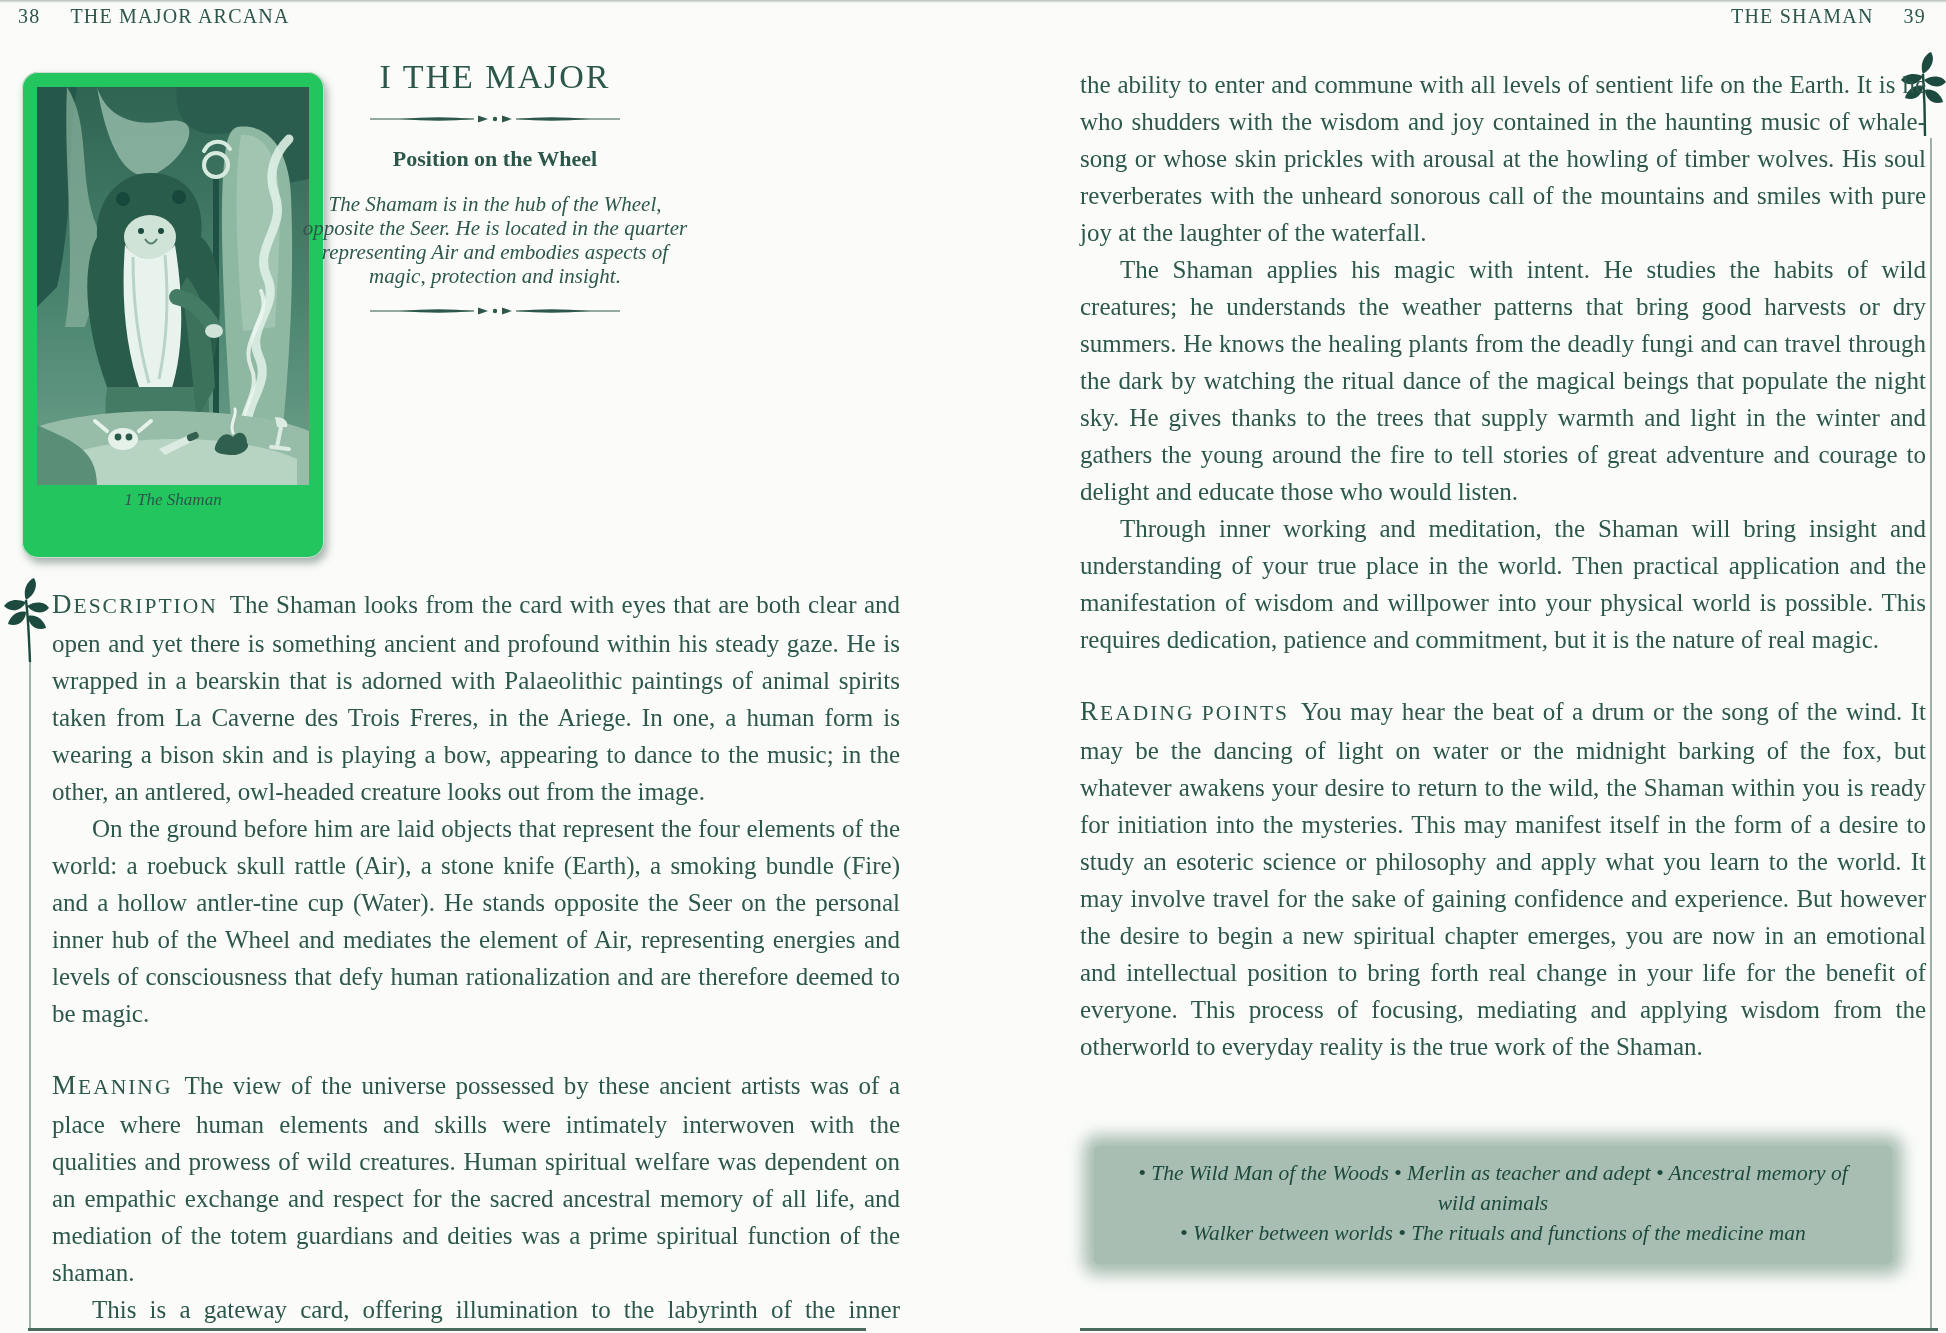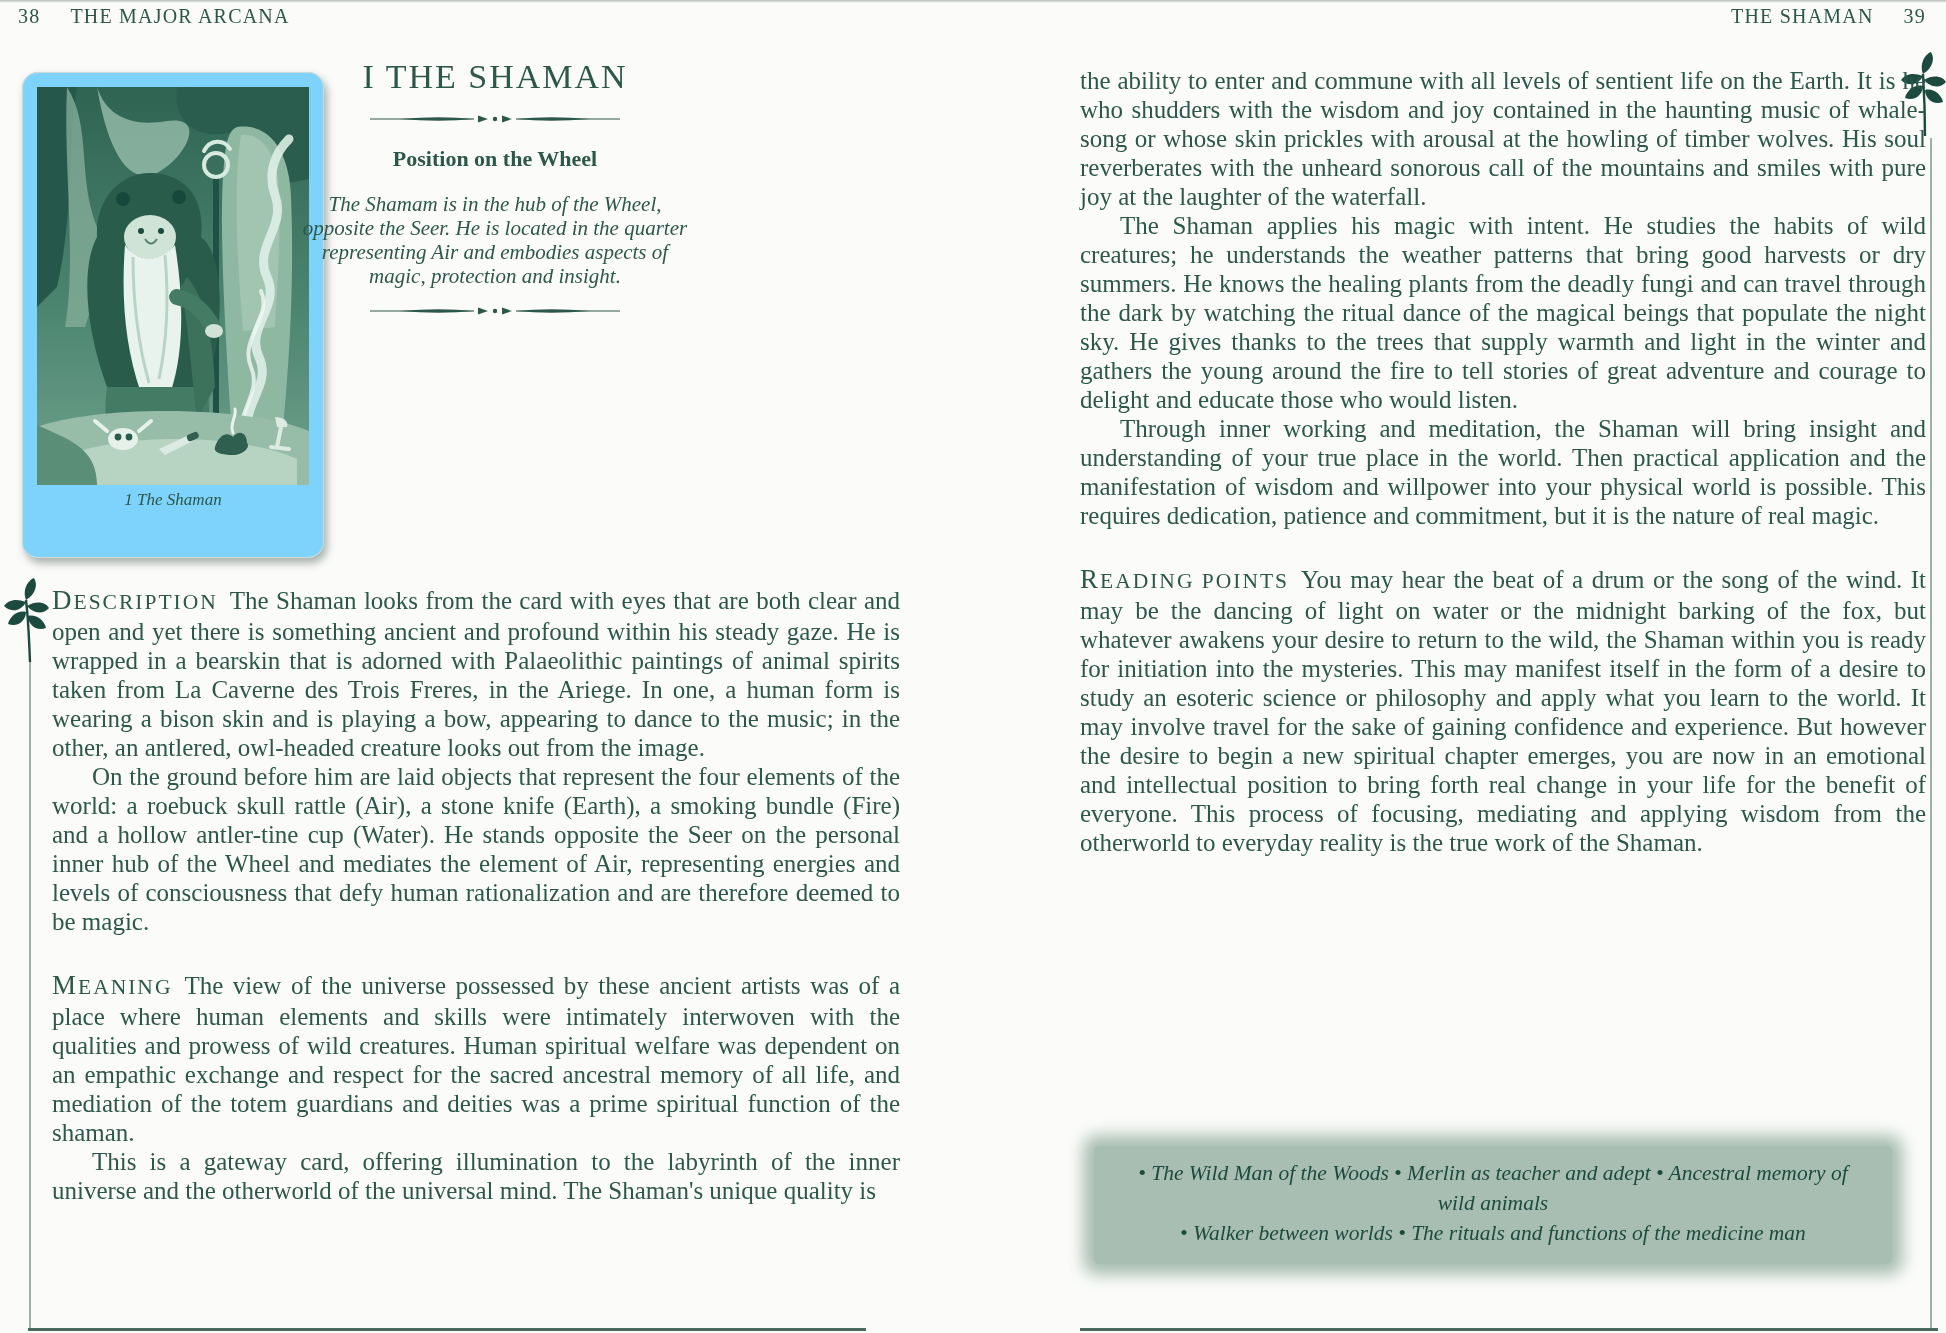--- a/index.html
+++ b/index.html
@@ -29,21 +29,21 @@
     white-space:nowrap;
   }
   .rh-left{left:18px;}
   .rh-right{right:20px;}
   .rh-gap-after{margin-right:30px;}
   .rh-gap-before{margin-left:30px;}
 
   
   .card{
     position:absolute;left:22px;top:72px;width:302px;height:486px;
-    background:#7dd3fc;border-radius:16px;
+    background:#22c55e;border-radius:16px;
     box-shadow:0 0 0 1px #d3dad4 inset, 3px 5px 9px rgba(45,70,58,.42);
   }
   .card-art{
     position:absolute;left:15px;top:15px;width:272px;height:398px;
   }
   .card-caption{
     position:absolute;left:0;right:0;top:418px;text-align:center;
     font-style:italic;font-size:17px;color:var(--ink);
   }
 
@@ -69,21 +69,21 @@
   .sprig-right{left:1899px;top:50px;}
   .vrule{position:absolute;width:2px;background:var(--rule);}
   .vrule-left{left:29px;top:662px;height:668px;}
   .vrule-right{left:1930px;top:138px;height:1192px;}
   .hrule{position:absolute;height:3px;background:var(--rule-dark);}
   .hrule-left{left:28px;top:1328px;width:838px;}
   .hrule-right{left:1080px;top:1328px;width:858px;}
 
   
   .column{
-    position:absolute;font-size:25px;line-height:29px;text-align:justify;
+    position:absolute;font-size:25px;line-height:37px;text-align:justify;
     color:var(--ink);
   }
   .col-left{left:52px;top:586px;width:848px;}
   .col-right{left:1080px;top:66px;width:846px;}
   .column p{margin:0;}
   .indent{text-indent:40px;}
   .gap{margin-top:35px !important;}
   .lead{
     display:inline-block;font-size:21.5px;letter-spacing:2px;
     margin-right:12px;color:var(--ink);
@@ -171,21 +171,21 @@
     <path d="M178,360 C182,348 190,344 196,350 C202,342 210,346 210,356 C214,360 206,368 196,368 C186,368 176,366 178,360 Z" fill="#2f5f4e"></path>
     <path d="M196,346 C192,336 200,330 198,322" fill="none" stroke="#e9f3ed" stroke-width="3" stroke-linecap="round"></path>
 
     <path d="M238,330 C246,330 252,334 250,340 L240,340 Z" fill="#dcebe2"></path>
     <path d="M244,340 L240,360 M234,360 L252,362" stroke="#dcebe2" stroke-width="4" stroke-linecap="round"></path>
   </svg>
   <div class="card-caption">1   The Shaman</div>
 </div>
 
 <div class="title-block">
-  <h1 class="card-title">I  THE SHAMAN</h1>
+  <h1 class="card-title">I  THE MAJOR</h1>
 
   <svg class="divider" width="250" height="14" viewBox="0 0 250 14" aria-hidden="true">
     <line x1="0" y1="7" x2="104" y2="7" stroke="#2c574a" stroke-width="1"></line>
     <path d="M30,7 Q70,3.6 104,7 Q70,10.4 30,7 Z" fill="#2c574a"></path>
     <path d="M118,7 L108,3.6 L108,10.4 Z" fill="#2c574a"></path>
     <circle cx="125" cy="7" r="2.2" fill="#2c574a"></circle>
     <path d="M132,3.6 L142,7 L132,10.4 Z" fill="#2c574a"></path>
     <line x1="146" y1="7" x2="250" y2="7" stroke="#2c574a" stroke-width="1"></line>
     <path d="M146,7 Q180,3.6 220,7 Q180,10.4 146,7 Z" fill="#2c574a"></path>
   </svg>

